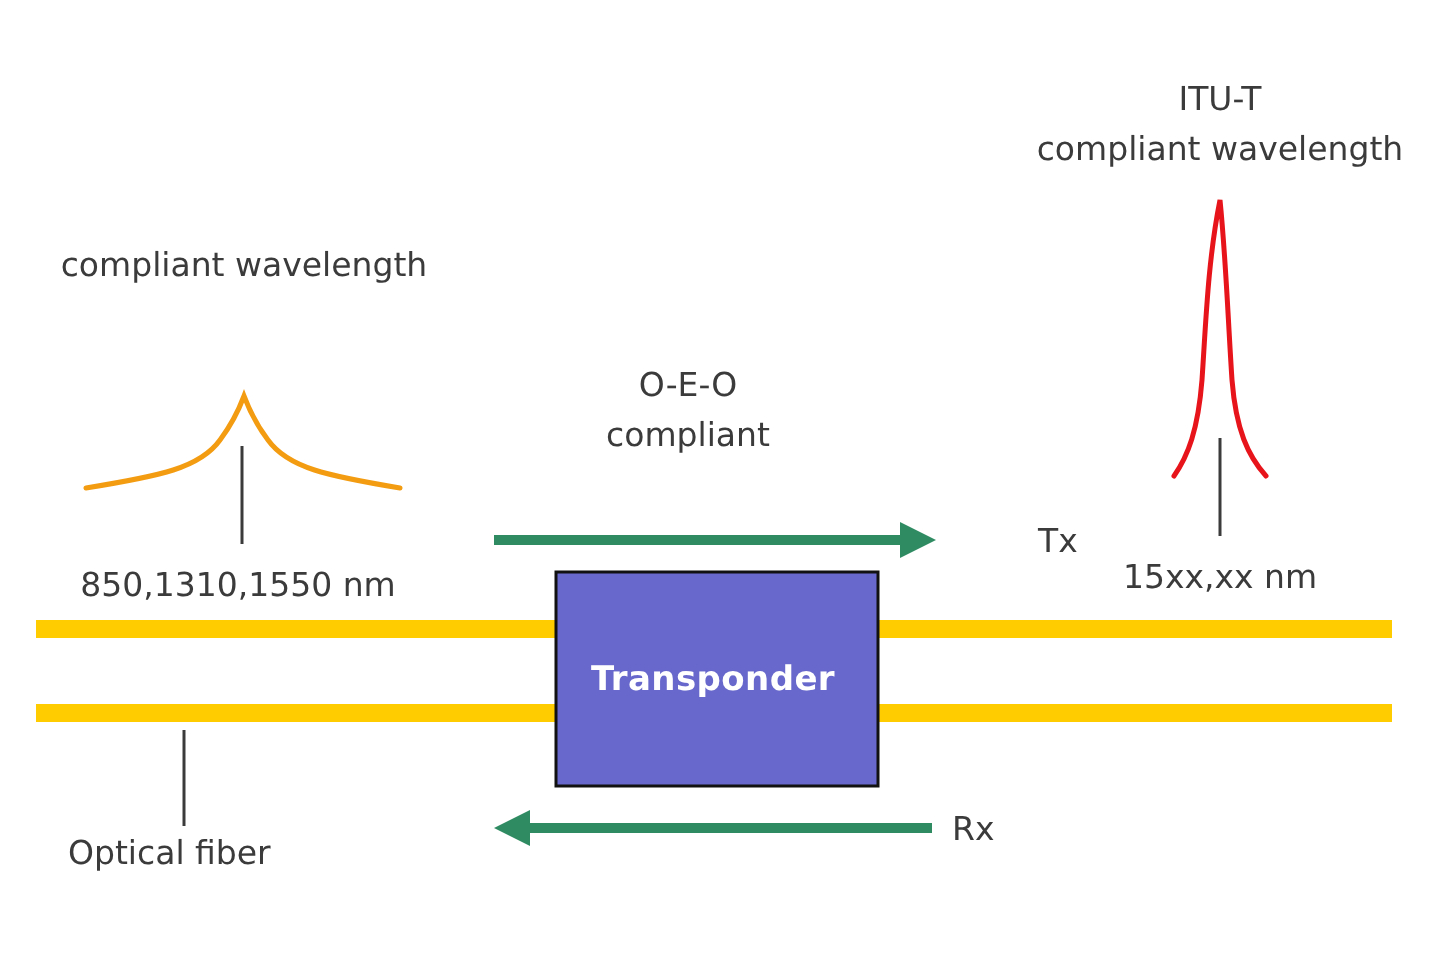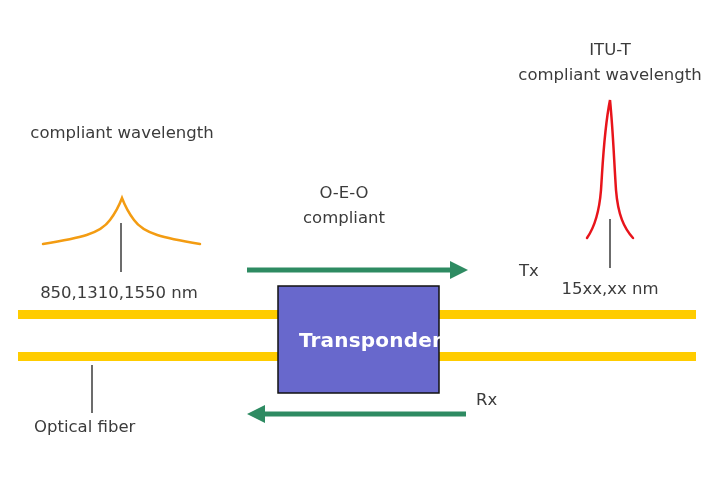--- a/index.html
+++ b/index.html
@@ -1,22 +1,22 @@
 <!DOCTYPE html>
 <html><head>
   <meta charset="utf-8">
   <style>
     html, body { margin: 0; padding: 0; background: #ffffff; }
     body { width: 720px; height: 480px; position: relative; overflow: hidden;
            font-family: "DejaVu Sans", sans-serif; color: #3a3a3a; }
     .lbl { position: absolute; font-size: 16.5px; line-height: 25px; text-align: center; white-space: nowrap; color: #3b3b3b; }
     svg.canvas { position: absolute; left: 0; top: 0; }
-    .box-text { position: absolute; left: 290px; top: 286px; width: 161px; height: 107px;
+    .box-text { position: absolute; left: 276px; top: 286px; width: 161px; height: 107px;
                 display: flex; align-items: center; justify-content: center;
-                color: #ffffff; font-size: 20px; font-weight: bold; letter-spacing: 0.2px; }
+                color: #ffffff; font-size: 17px; font-weight: bold; letter-spacing: 0.2px; }
   </style>
 </head>
 <body>
 
 <svg class="canvas" width="720" height="480" viewBox="0 0 720 480">
 
   <rect x="18" y="310" width="678" height="9" fill="#FFCC00"></rect>
   <rect x="18" y="352" width="678" height="9" fill="#FFCC00"></rect>
 
   <rect x="278" y="286" width="161" height="107" fill="#6868CC" stroke="#111111" stroke-width="1.5"></rect>
@@ -50,17 +50,17 @@
   <div>compliant wavelength</div>
 </div>
 <div class="lbl" style="left:500px; top:276px; width:220px;">15xx,xx nm</div>
 
 <div class="lbl" style="left:244px; top:180px; width:200px;">
   <div>O-E-O</div>
   <div>compliant</div>
 </div>
 
 <div class="lbl" style="left:476px; top:258px; text-align:center;margin-left:43px;">Tx</div>
-<div class="lbl" style="left:476px; top:387px; text-align:center;">Rx</div>
+<div class="lbl" style="left:476px; top:402px; text-align:center;">Rx</div>
 
 <div class="box-text">Transponder</div>
 
 <div class="lbl" style="left:34px; top:414px; text-align:right;">Optical fiber</div>
 
 </body></html>

